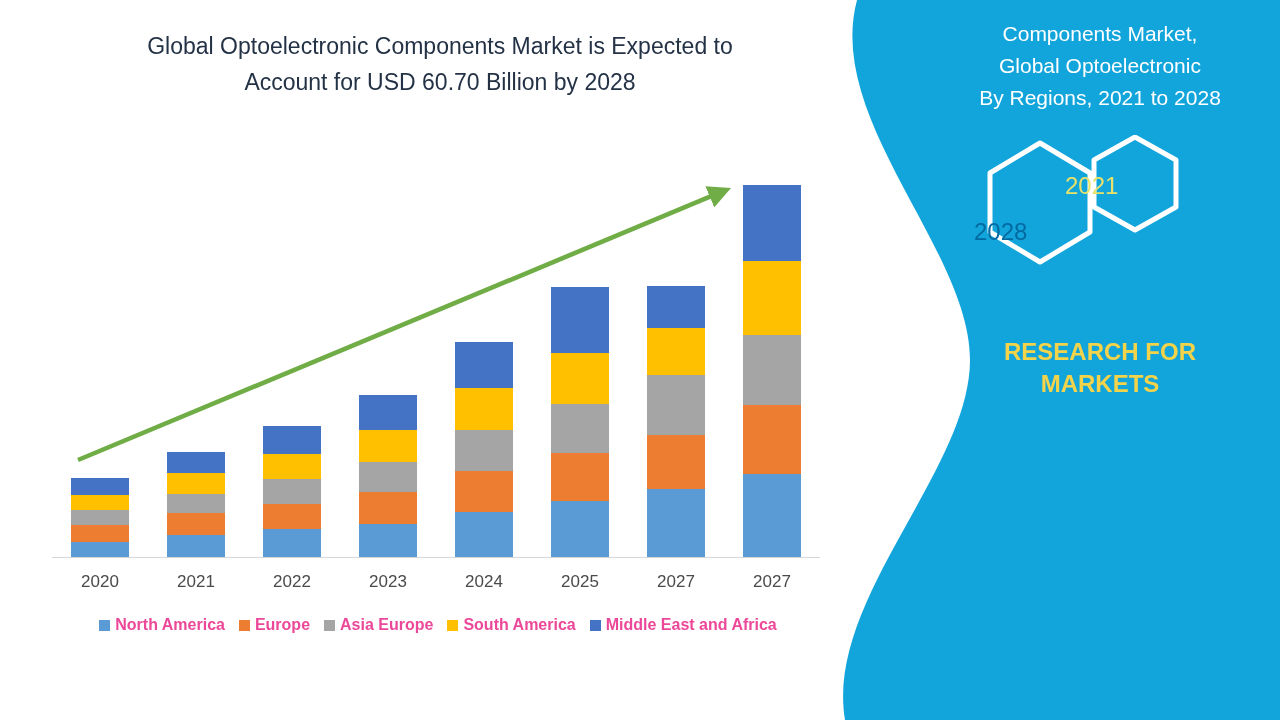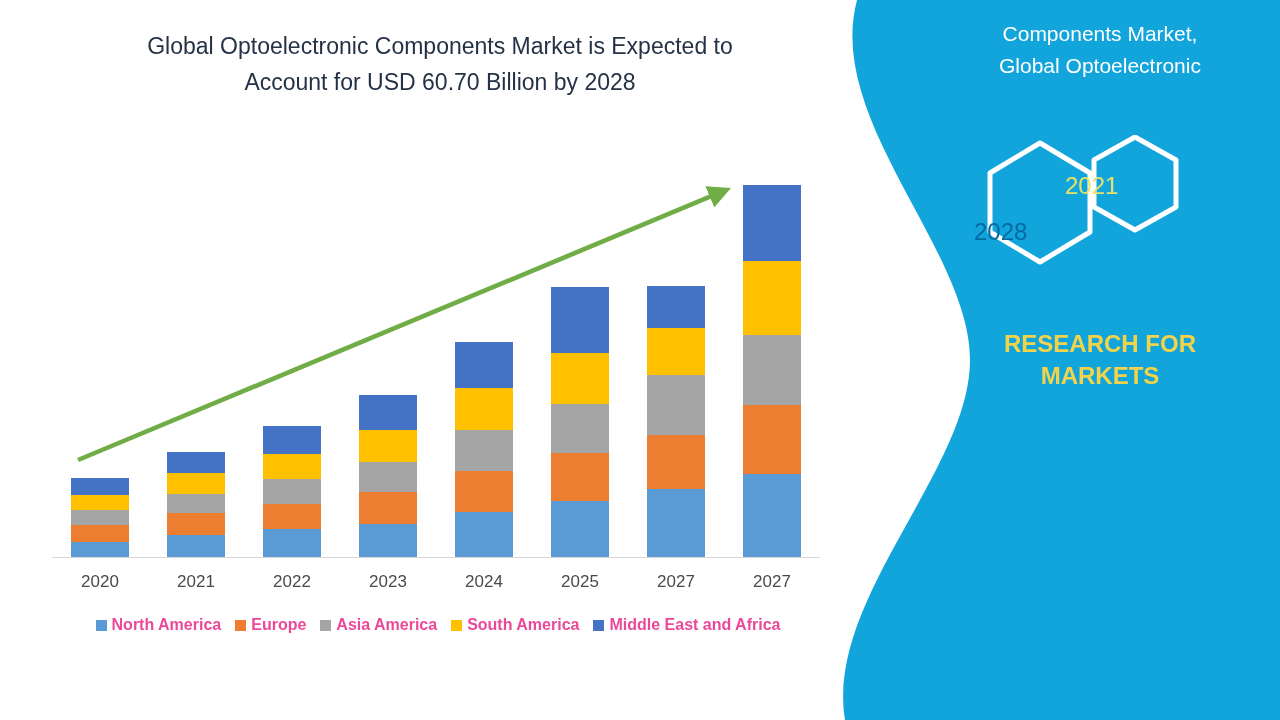--- a/index.html
+++ b/index.html
@@ -182,21 +182,21 @@
         <div class="legend-item">
           <span class="legend-swatch" style="background: rgb(91, 155, 213);"></span>
           <span class="legend-label">North America</span>
         </div>
         <div class="legend-item">
           <span class="legend-swatch" style="background: rgb(237, 125, 49);"></span>
           <span class="legend-label">Europe</span>
         </div>
         <div class="legend-item">
           <span class="legend-swatch" style="background: rgb(165, 165, 165);"></span>
-          <span class="legend-label">Asia America</span>
+          <span class="legend-label">Asia Europe</span>
         </div>
         <div class="legend-item">
           <span class="legend-swatch" style="background: rgb(255, 192, 0);"></span>
           <span class="legend-label">South America</span>
         </div>
         <div class="legend-item">
           <span class="legend-swatch" style="background: rgb(68, 114, 196);"></span>
           <span class="legend-label">Middle East and Africa</span>
         </div>
       </div>
@@ -204,33 +204,34 @@
 
   <svg class="side-svg" viewBox="0 0 460 720">
     <path id="side-shape" d="M 37,0 C 5,120 150,250 150,360 C 150,470 5,600 25,720 L 460,720 L 460,0 Z" fill="#12A5DC"></path>
   </svg>
 
   <div class="side-content">
 
     <div class="side-title">
       <div>Components Market,</div>
       <div>Global Optoelectronic</div>
+      <div>By Regions, 2021 to 2028</div>
     </div>
 
     <div class="hex-wrap">
       <svg viewBox="0 0 260 150" width="260" height="150">
 
         <polygon points="70,8 120,38 120,97 70,127 20,97 20,38" fill="none" stroke="#ffffff" stroke-width="5" stroke-linejoin="round"></polygon>
 
         <polygon points="165,2 206,25 206,72 165,95 124,72 124,25" fill="none" stroke="#ffffff" stroke-width="5" stroke-linejoin="round"></polygon>
       </svg>
     </div>
 
     <div class="hex-label" id="hex-2028-label" style="color: #0369a1;">2028</div>
     <div class="hex-label" id="hex-2021-label" style="color: rgb(233, 226, 106);">2021</div>
 
-    <div class="brand" style="color: rgb(242, 211, 74);">
+    <div class="brand" style="color: rgb(242, 211, 74); margin-top: 8px;">
       <div>RESEARCH FOR</div>
       <div>MARKETS</div>
     </div>
   </div>
 
 </div>
 
 </body></html>

